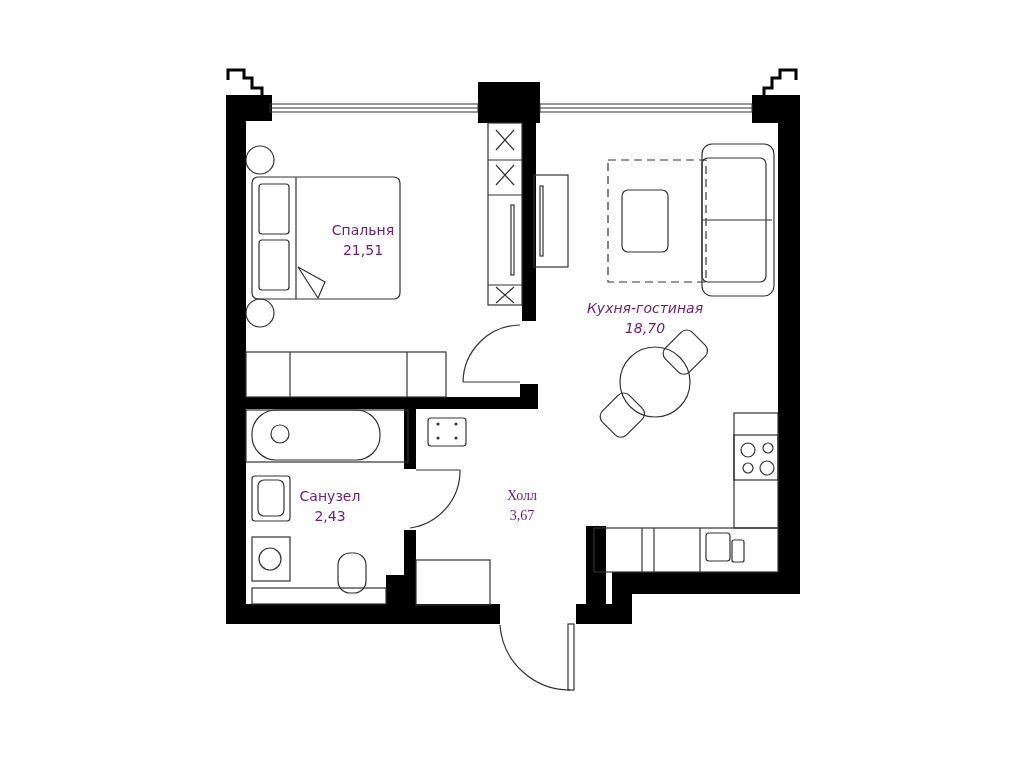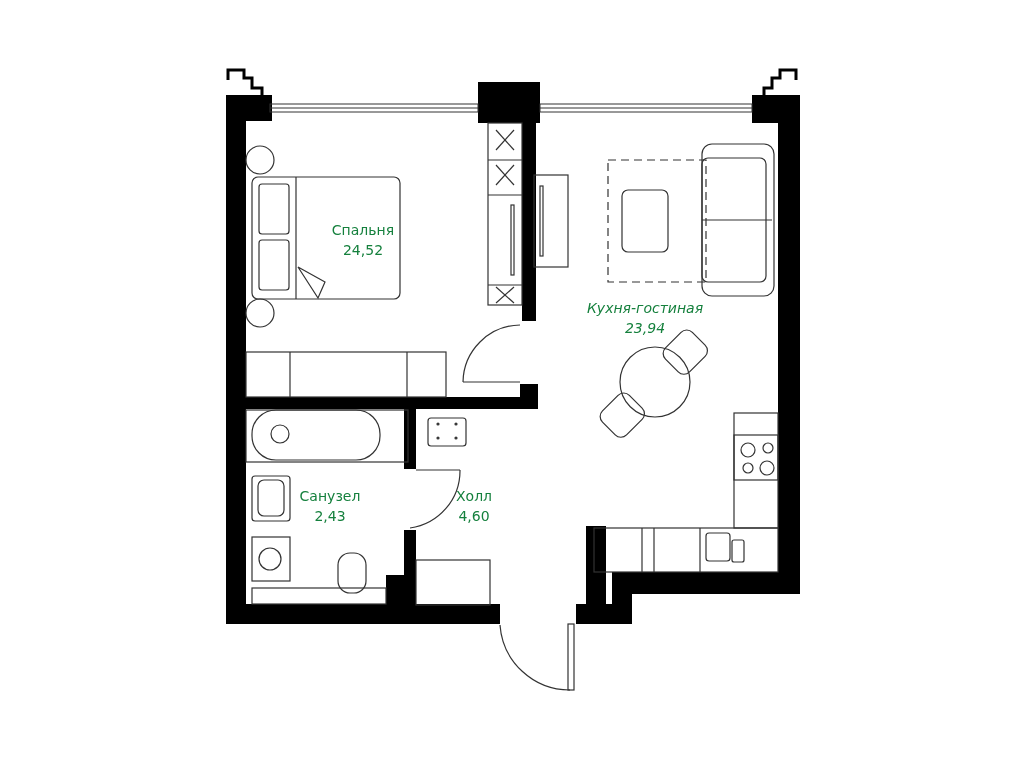--- a/index.html
+++ b/index.html
@@ -1,18 +1,18 @@
 <!DOCTYPE html>
 <html><head>
 <meta charset="utf-8">
 <style>
   html, body { margin:0; padding:0; background:#ffffff; }
   body { width:1024px; height:768px; position:relative; overflow:hidden; font-family:"DejaVu Sans", sans-serif; }
   #plan { position:absolute; left:0; top:0; }
-  .room-label { position:absolute; text-align:center; font-family:"DejaVu Sans", sans-serif; font-size:14px; color:#15803d; line-height:20px; }
+  .room-label { position:absolute; text-align:center; font-family:"DejaVu Sans", sans-serif; font-size:14px; color:#701a75; line-height:20px; }
   .room-label .name { display:block; }
   .room-label .area { display:block; }
 </style>
 </head>
 <body>
 
 <svg id="plan" width="1024" height="768" viewBox="0 0 1024 768" xmlns="http://www.w3.org/2000/svg">
   <g fill="#000">
 
     <rect x="226" y="95" width="20" height="528"></rect>
@@ -137,26 +137,26 @@
     <path d="M520,325 A58,58 0 0 0 463,382"></path>
     <line x1="463" y1="382" x2="520" y2="382"></line>
     <path d="M416,470 L460,470 M460,470 A58,58 0 0 1 410,528"></path>
     <path d="M500,625 A70,70 0 0 0 570,690"></path>
     <rect x="568" y="624" width="6" height="66"></rect>
   </g>
 </svg>
 
 <div class="room-label" style="left:318px; top:220px; width:90px;">
   <span class="name">Спальня</span>
-  <span class="area">24,52</span>
+  <span class="area">21,51</span>
 </div>
 <div class="room-label" style="left:580px; top:298px; width:130px;font-style:italic;">
   <span class="name">Кухня-гостиная</span>
-  <span class="area">23,94</span>
+  <span class="area">18,70</span>
 </div>
 <div class="room-label" style="left:290px; top:486px; width:80px;">
   <span class="name">Санузел</span>
   <span class="area">2,43</span>
 </div>
-<div class="room-label" style="left:444px; top:486px; width:60px;">
+<div class="room-label" style="left:492px; top:486px; width:60px;font-family:Liberation Serif, serif;">
   <span class="name">Холл</span>
-  <span class="area">4,60</span>
+  <span class="area">3,67</span>
 </div>
 
 </body></html>

